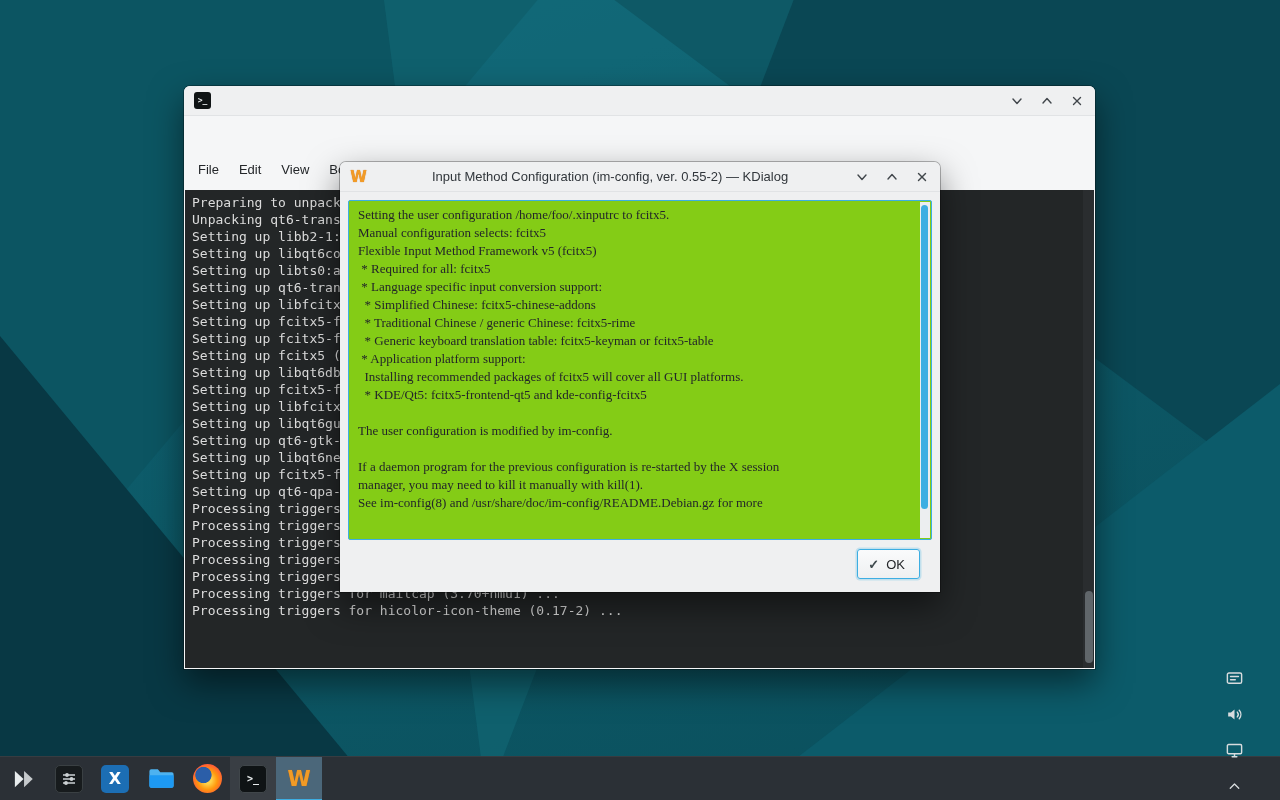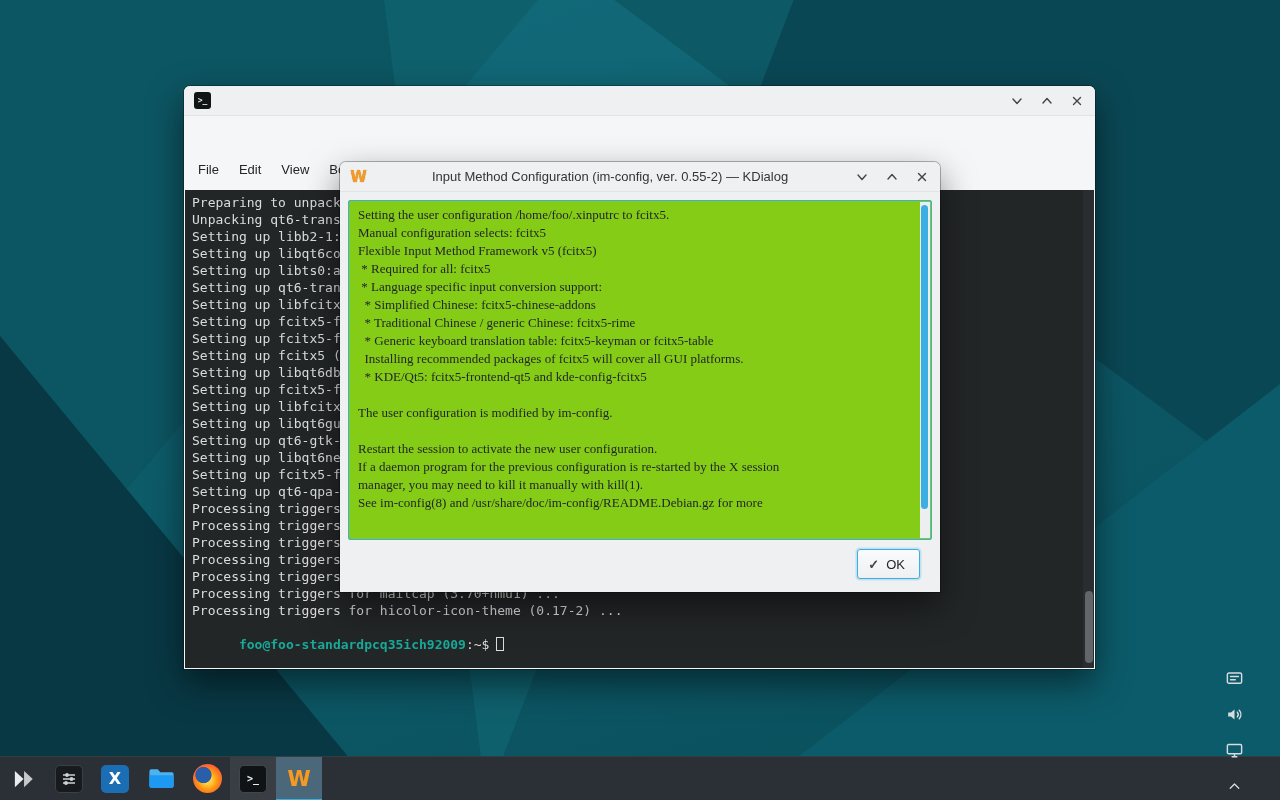--- a/index.html
+++ b/index.html
@@ -191,23 +191,20 @@
         <div class="tline">Setting up fcitx5-f</div>
         <div class="tline">Setting up qt6-qpa-</div>
         <div class="tline">Processing triggers</div>
         <div class="tline">Processing triggers</div>
         <div class="tline">Processing triggers</div>
         <div class="tline">Processing triggers</div>
         <div class="tline">Processing triggers</div>
         <div class="tline">Processing triggers for mailcap (3.70+nmu1) ...</div>
         <div class="tline">Processing triggers for hicolor-icon-theme (0.17-2) ...</div>
       </div>
-    <div class="tline">
-      <span class="prompt-user">foo@foo-standardpcq35ich92009</span><span>:~$</span><span class="term-cursor"></span>
-    </div>
     <div class="term-scrollbar">
       <div class="thumb"></div>
     </div>
   </div>
 </div>
 
 <div class="window dialog-win">
   <div class="titlebar">
     <span class="win-icon imconfig-glyph">W</span>
     <span class="title">Input Method Configuration (im-config, ver. 0.55-2) — KDialog</span>
@@ -235,26 +232,26 @@
     <div>
 
     <div class="dline">Setting the user configuration /home/foo/.xinputrc to fcitx5.</div>
         <div class="dline">Manual configuration selects: fcitx5</div>
         <div class="dline">Flexible Input Method Framework v5 (fcitx5)</div>
         <div class="dline"> * Required for all: fcitx5</div>
         <div class="dline"> * Language specific input conversion support:</div>
         <div class="dline">  * Simplified Chinese: fcitx5-chinese-addons</div>
         <div class="dline">  * Traditional Chinese / generic Chinese: fcitx5-rime</div>
         <div class="dline">  * Generic keyboard translation table: fcitx5-keyman or fcitx5-table</div>
+        <div class="dline"> * Application platform support:</div>
         <div class="dline">  Installing recommended packages of fcitx5 will cover all GUI platforms.</div>
         <div class="dline">  * KDE/Qt5: fcitx5-frontend-qt5 and kde-config-fcitx5</div>
         <div class="dline"></div>
         <div class="dline">The user configuration is modified by im-config.</div>
         <div class="dline"></div>
-        <div class="dline">Restart the session to activate the new user configuration.</div>
         <div class="dline">If a daemon program for the previous configuration is re-started by the X session</div>
         <div class="dline">manager, you may need to kill it manually with kill(1).</div>
         <div class="dline">See im-config(8) and /usr/share/doc/im-config/README.Debian.gz for more</div>
       </div>
     <div class="dlg-scrollbar">
       <div class="thumb"></div>
     </div>
   </div>
 
   <button class="ok-btn">

